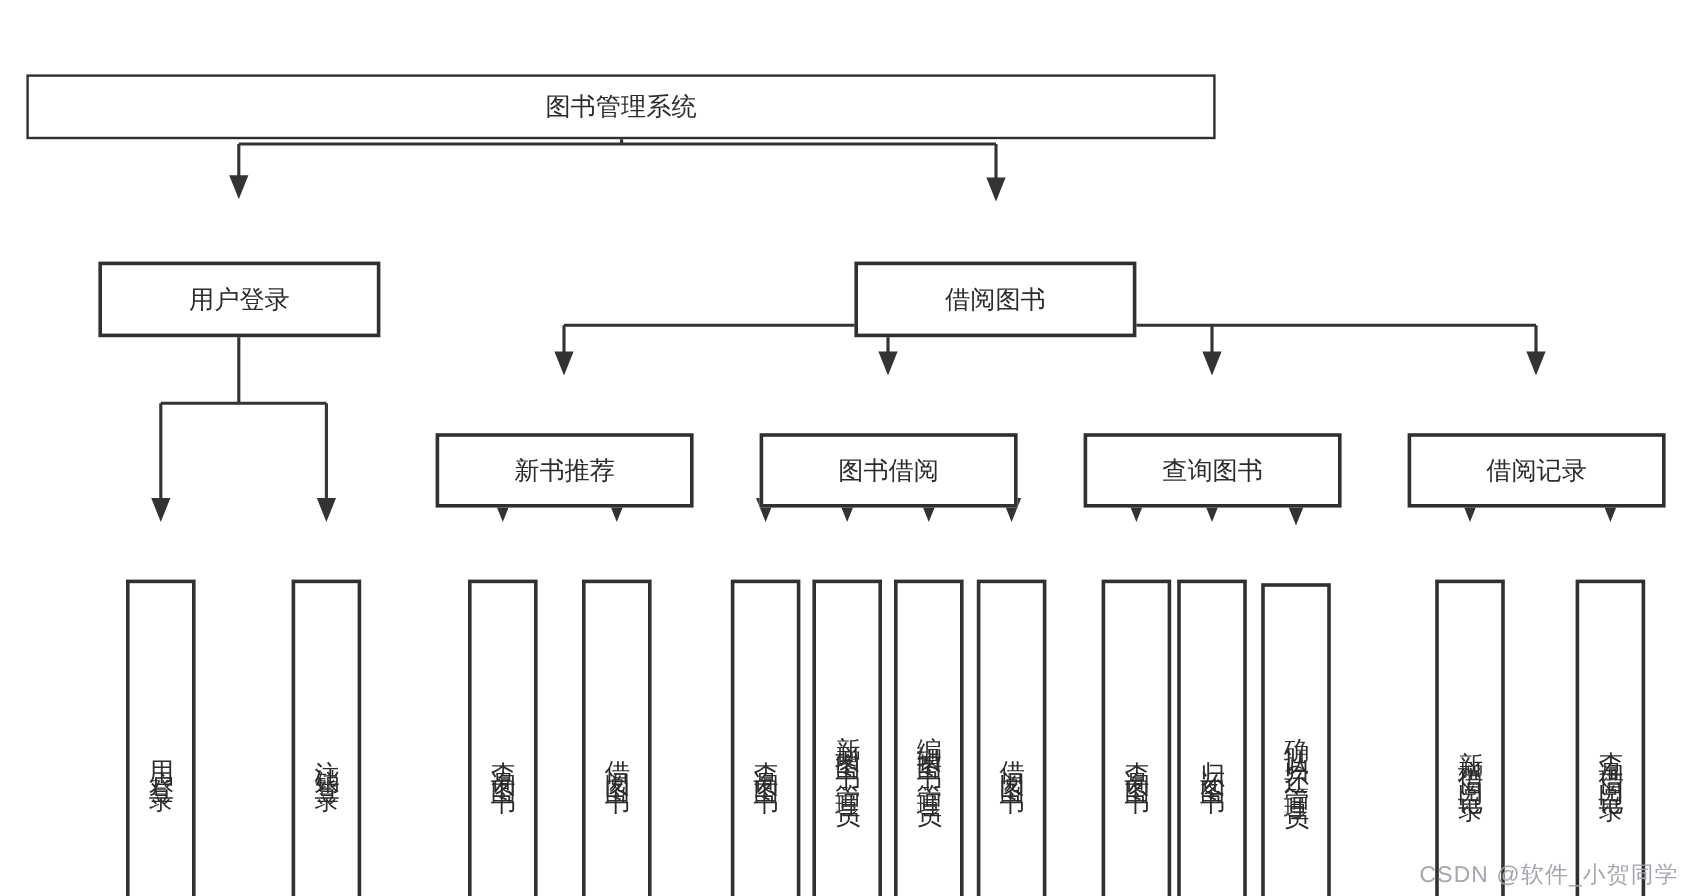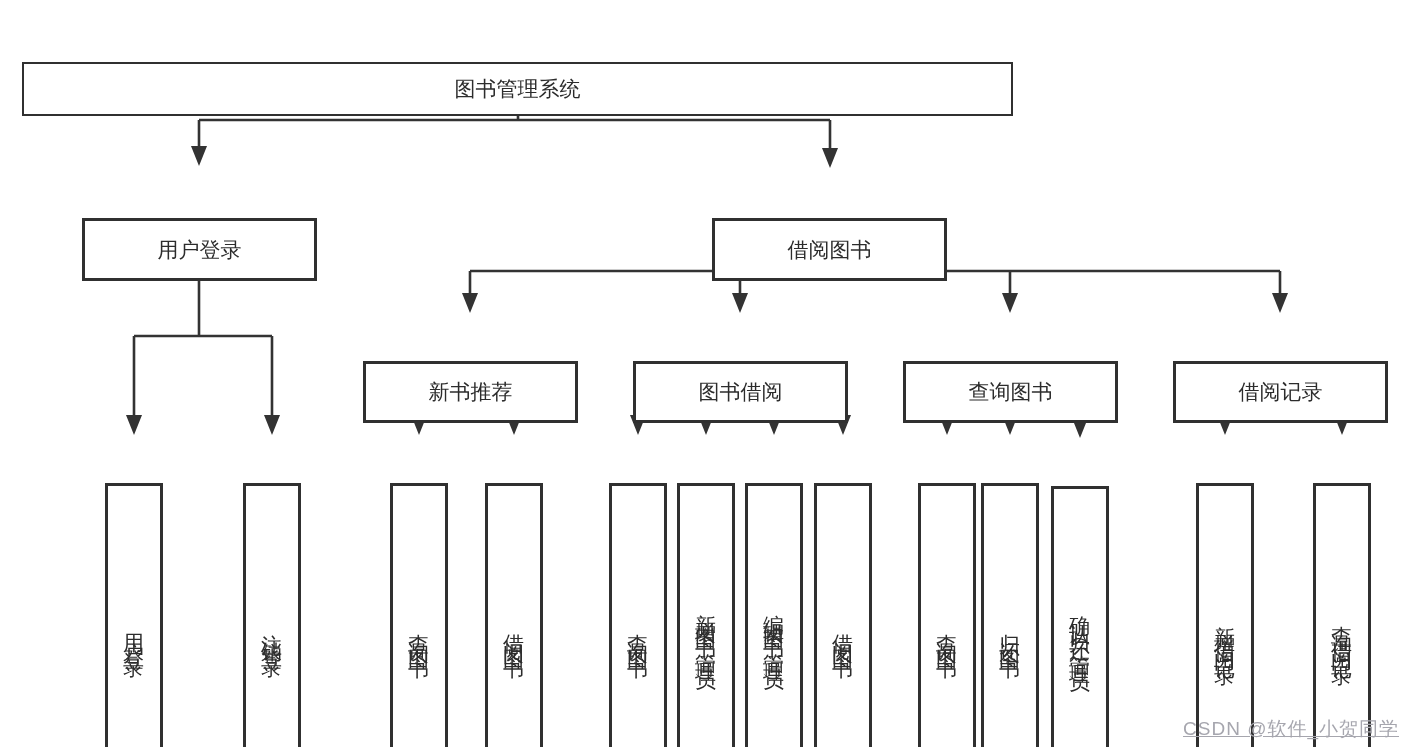--- a/index.html
+++ b/index.html
@@ -69,21 +69,20 @@
   .leaf.l11 { left: 1196px; }
   .leaf.l12 { left: 1313px; }
   .watermark {
     position: absolute;
     right: 6px;
     bottom: 5px;
     font-size: 19px;
     color: #a6a6ae;
     letter-spacing: 1px;
     white-space: nowrap;
-    text-decoration: underline;
   }
 </style>
 </head>
 <body>
 
 <div class="canvas">
 
   <svg class="connectors" viewBox="0 0 1405 747" xmlns="http://www.w3.org/2000/svg">
     <g stroke="#333333" stroke-width="2.6" fill="none">
 

